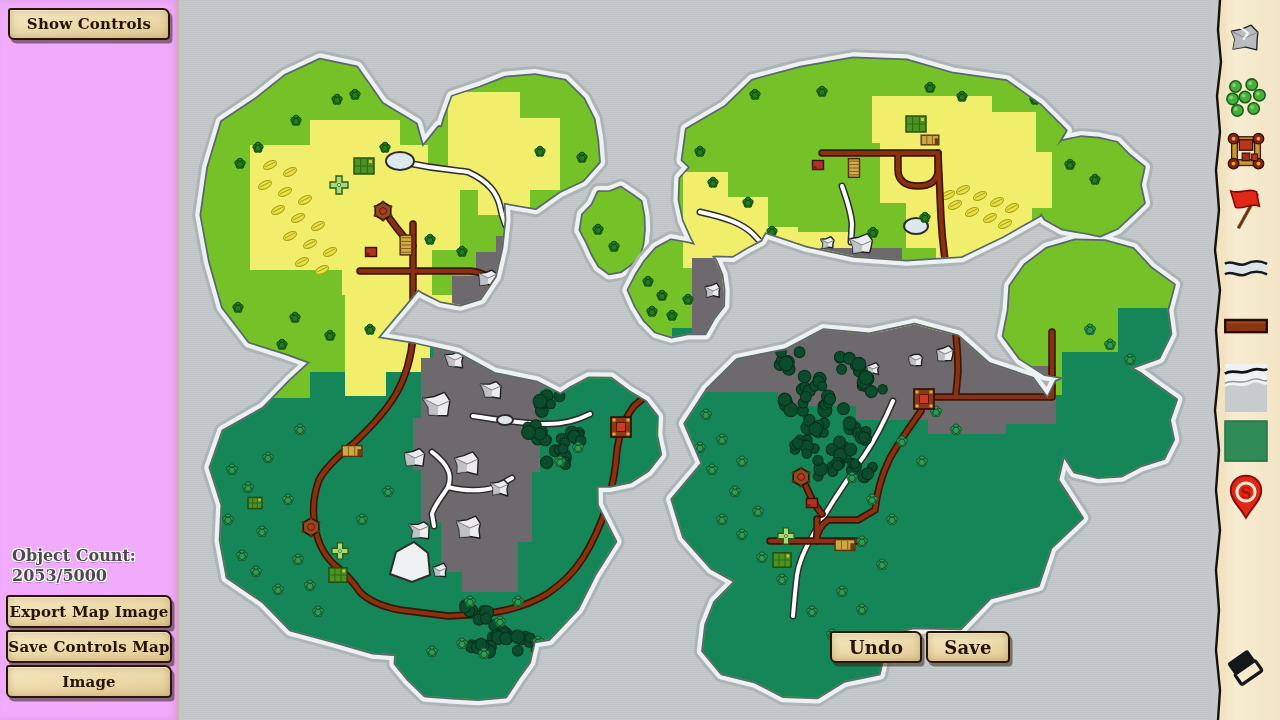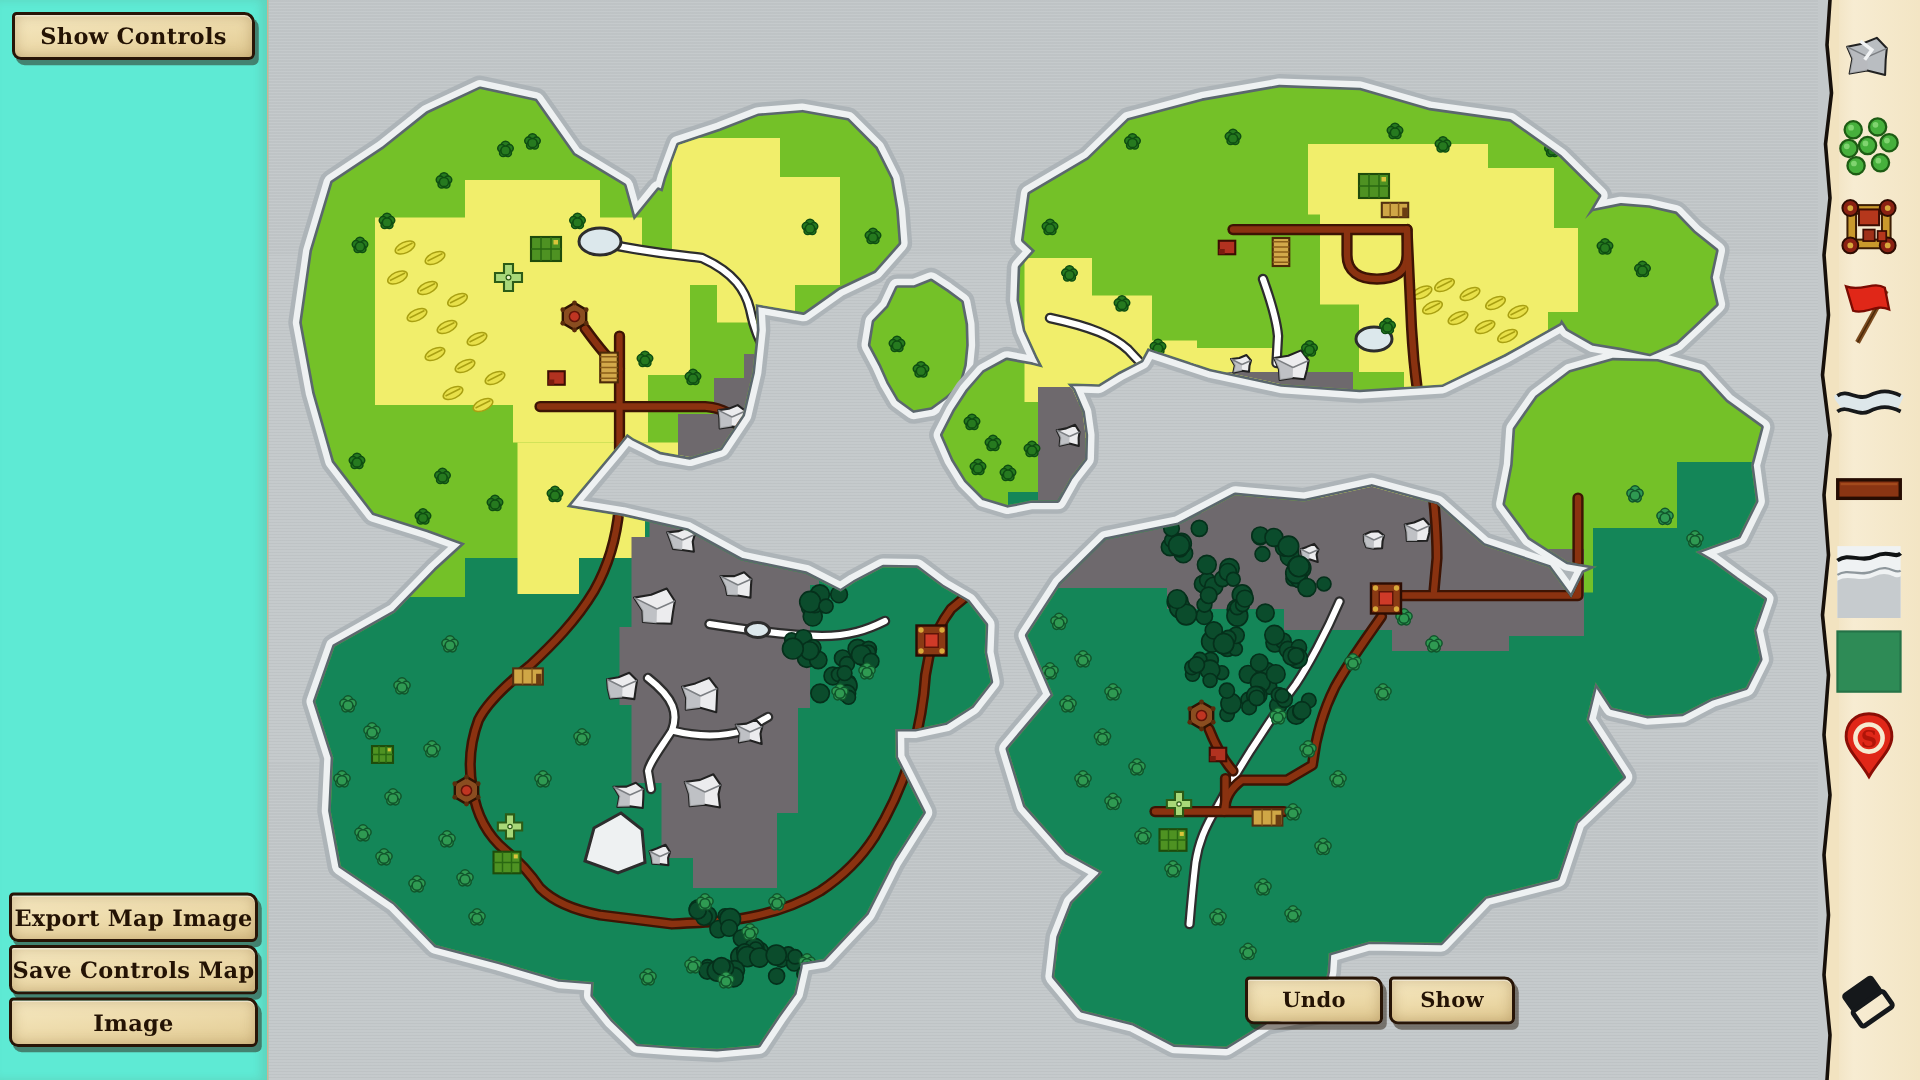--- a/index.html
+++ b/index.html
@@ -1,28 +1,28 @@
 <!DOCTYPE html>
 <html><head>
 <meta charset="utf-8">
 <style>
   html,body{margin:0;padding:0;background:#222;}
   .stage{position:relative;width:1280px;height:720px;overflow:hidden;
          font-family:"DejaVu Serif",serif;-webkit-user-select:none;user-select:none;}
   .water{position:absolute;left:178px;top:0;width:1034px;height:720px;background:#c3c8ca;
          background-image:repeating-linear-gradient(0deg,rgba(255,255,255,.035) 0 1px,rgba(0,0,0,.025) 1px 2px);}
   #map-svg{position:absolute;left:178px;top:0;}
-  .left-panel{position:absolute;left:0;top:0;width:178px;height:720px;background:#5eead4;
+  .left-panel{position:absolute;left:0;top:0;width:178px;height:720px;background:#f0abfc;
               box-shadow:inset -4px 0 6px rgba(90,60,30,.12);border-right:1px solid #cdb394;}
   .btn{position:absolute;display:flex;align-items:center;justify-content:center;
        background:linear-gradient(173deg,#f6e9c2 0%,#ecd9a8 55%,#e1ca92 100%);
        border:2px solid #281507;border-radius:3px 7px 4px 6px;
        box-shadow:2.5px 3.5px 0 rgba(40,28,14,.5), inset 0 1px 0 rgba(255,255,255,.45), inset 0 0 9px rgba(130,95,45,.35);
        font-weight:bold;font-size:15px;color:#241304;letter-spacing:.2px;cursor:pointer;white-space:nowrap;}
-  .btn.small{font-size:14px;margin-top:20px;}
+  .btn.small{font-size:18px;}
   .object-count{position:absolute;left:12px;top:546px;width:160px;font-weight:bold;font-size:16px;
        line-height:1.25;color:#4b4b4b;
        text-shadow:-1px -1px 0 #fff,1px -1px 0 #fff,-1px 1px 0 #fff,1px 1px 0 #fff,0 2px 1px rgba(0,0,0,.25);}
   .sidebar{position:absolute;left:1212px;top:0;width:68px;height:720px;
        background:linear-gradient(90deg,#eddcb6 0%,#f7ecd2 35%,#f3e5c4 100%);}
   .sidebar .edge{position:absolute;left:0;top:0;}
   .tool{position:absolute;left:11px;width:46px;cursor:pointer;}
   .tool svg{display:block;}
 </style>
 </head>
@@ -1078,24 +1078,28 @@
         <rect x="773" y="552.8" width="18" height="14.4" fill="#4e9222" stroke="#1e4b0b" stroke-width="1.4"></rect>
         <path d="M773 560H791M779 552.8V567.2M785 552.8V567.2" stroke="#2a6812" stroke-width="1"></path>
         <rect x="786.5" y="554.5999999999999" width="2.7" height="2.7" fill="#d9c43a"></rect>
         <rect x="835.1" y="539.6" width="19.8" height="10.8" fill="#cfa646" stroke="#533010" stroke-width="1.4"></rect>
         <path d="M841.4 539.6v10.8M847.7 539.6v10.8" stroke="#8a5e19" stroke-width="1"></path>
         <rect x="850.4" y="543.2" width="3.6" height="7.2" fill="#6b3d12"></rect>
       </g>
     </svg>
 
   <div class="btn small" style="left:830px;top:631px;width:88px;height:28px;">Undo</div>
-  <div class="btn small" style="left:926px;top:631px;width:80px;height:28px;">Show</div>
+  <div class="btn small" style="left:926px;top:631px;width:80px;height:28px;">Save</div>
 
   <div class="left-panel">
     <div class="btn" style="left:8px;top:8px;width:158px;height:28px;">Show Controls</div>
+    <div class="object-count">
+      <div>Object Count:</div>
+      <div>2053/5000</div>
+    </div>
     <div class="btn" style="left:6px;top:595px;width:162px;height:29px;">Export Map Image</div>
     <div class="btn" style="left:6px;top:630px;width:162px;height:29px;">Save Controls Map</div>
     <div class="btn" style="left:6px;top:665px;width:162px;height:29px;">Image</div>
   </div>
 
   <div class="sidebar">
     <svg class="edge" width="14" height="720" viewBox="0 0 14 720">
       <rect x="0" y="0" width="14" height="720" fill="#c3c8ca"></rect>
       <path d="M8,0 L6,30 L9,62 L5,96 L8,132 L4,170 L7,210 L3,250 L8,290 L4,330 L7,370 L3,410 L7,450 L4,490 L8,530 L4,570 L7,610 L4,650 L8,690 L6,720 L14,720 L14,0 Z" fill="#f2e3c0"></path>
       <path d="M8,0 L6,30 L9,62 L5,96 L8,132 L4,170 L7,210 L3,250 L8,290 L4,330 L7,370 L3,410 L7,450 L4,490 L8,530 L4,570 L7,610 L4,650 L8,690 L6,720" fill="none" stroke="#17100a" stroke-width="2.4"></path>

